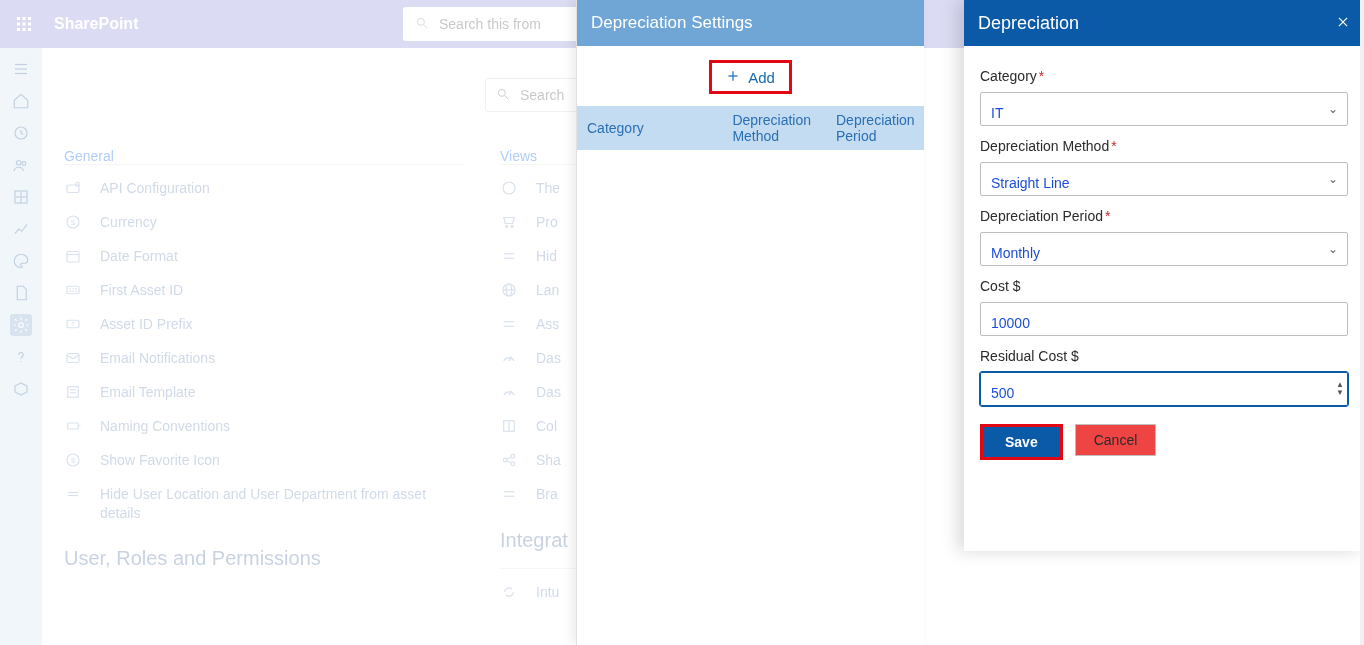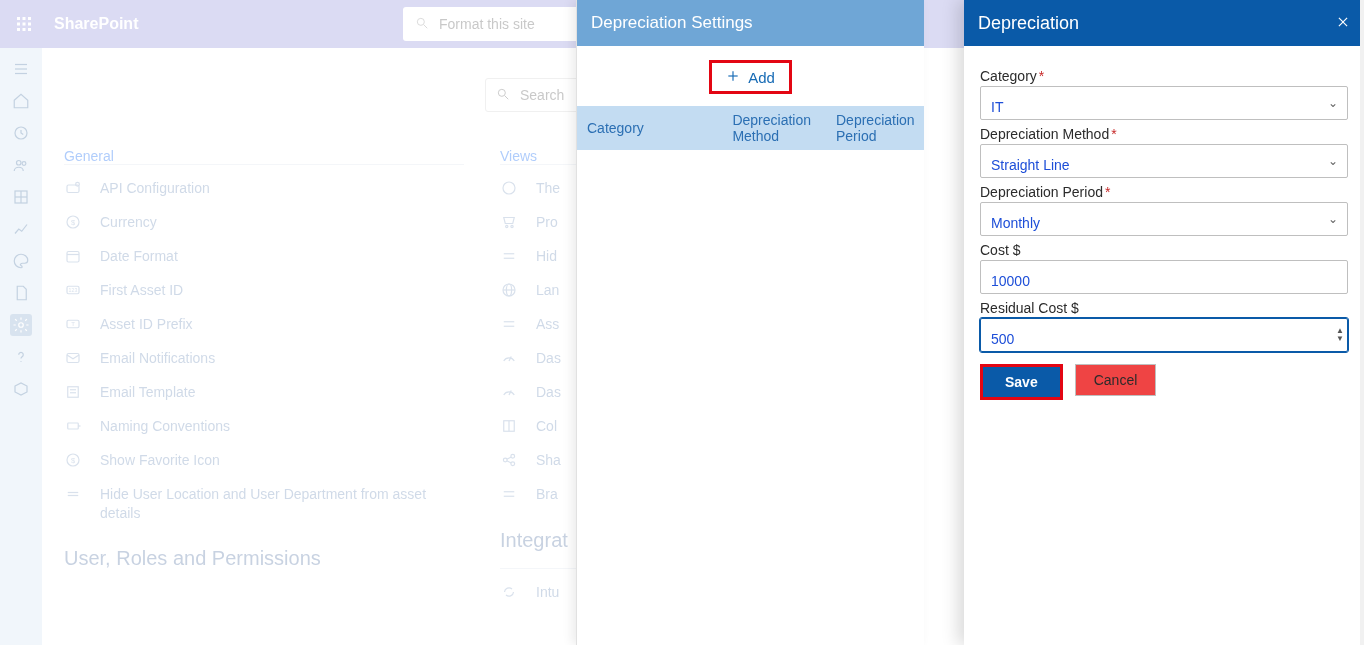--- a/index.html
+++ b/index.html
@@ -55,27 +55,27 @@
   .add-btn .plus { color: #176bb5; }
 
   .mid-table-head { display: flex; background: #c3dcf2; color: #2b6fb3; font-size: 14px;
     height: 44px; }
   .mid-table-head .cell { padding: 6px 10px; display:flex; align-items:center; }
   .c1 { width: 170px; }
   .c2 { width: 120px; }
   .c3 { width: 98px; }
 
   
-  .right-panel { position: absolute; top: 0; right: 0; width: 400px; height: 645px;
+  .right-panel { position: absolute; top: 0; right: 0; width: 400px; height: 551px;
     background: #fff; z-index: 20; box-shadow: -6px 0 16px rgba(0,0,0,.15); margin-left: 23px; }
   .right-header { height: 46px; background: #0a5aa8; color: #fff; display: flex;
     align-items: center; justify-content: space-between; padding: 0 14px; font-size: 18px; }
   .close-x { font-size: 18px; cursor: pointer; }
 
-  .form-body { padding: 18px 16px; display: flex; flex-direction: column; gap: 2px; }
+  .form-body { padding: 18px 16px; display: flex; flex-direction: column; gap: 8px; }
   .field-label { font-size: 14px; color: #2b2b2b; margin-top: 4px; }
   .req { color: #c62828; margin-left: 2px; }
   .select, .text-input, .num-input {
     width: 100%; height: 34px; border: 1px solid #bfbfbf; border-radius: 2px;
     padding: 8px 28px 0 10px; font-size: 14px; color: #1d4ed8; background: #fff;
     appearance: none; -webkit-appearance: none;
   }
   .select-wrap { position: relative; }
   .select-wrap .caret { position: absolute; right: 10px; top: 50%; transform: translateY(-50%);
     pointer-events: none; color: #666; font-size: 12px; }
@@ -115,21 +115,21 @@
     </svg>
   </div>
   <div class="brand">SharePoint</div>
   <div class="search-box">
     <span class="search-icon">
       <svg width="14" height="14" viewBox="0 0 24 24">
           <circle cx="10" cy="10" r="6" class="icon-stroke"></circle>
           <line x1="15" y1="15" x2="21" y2="21" class="icon-stroke"></line>
         </svg>
     </span>
-    <span>Format this site</span>
+    <span>Search this from</span>
   </div>
 </div>
 
 <div class="left-rail">
   <div class="rail-icon">
       <svg width="18" height="18" viewBox="0 0 24 24">
         <line x1="4" y1="6" x2="20" y2="6" class="icon-stroke"></line>
         <line x1="4" y1="12" x2="20" y2="12" class="icon-stroke"></line>
         <line x1="4" y1="18" x2="20" y2="18" class="icon-stroke"></line>
       </svg>

